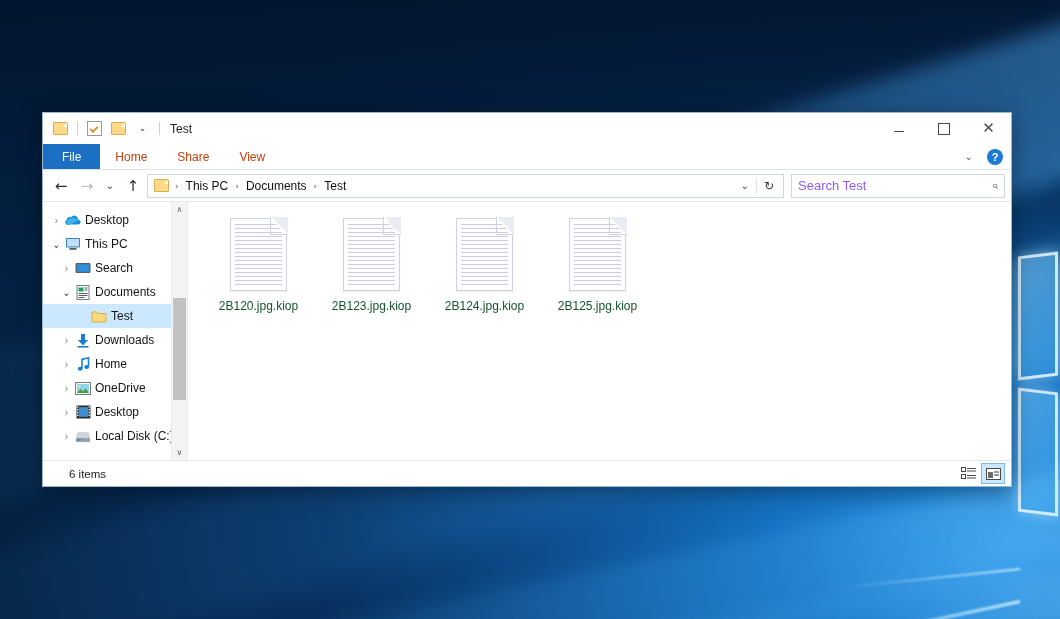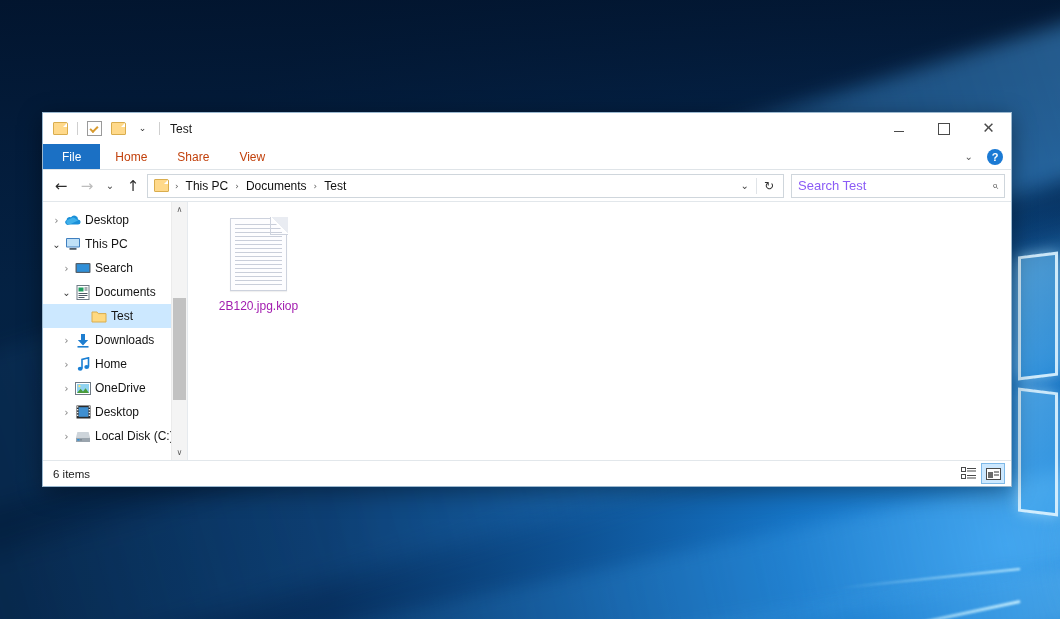--- a/index.html
+++ b/index.html
@@ -425,34 +425,34 @@
   .doc-fold-mask {
     position: absolute;
     right: -1px; top: -1px;
     width: 0; height: 0;
     border-left: 19px solid transparent;
     border-top: 19px solid #ffffff;
   }
   .file-name {
     margin-top: 8px;
     font-size: 12px;
-    color: #a21caf;
+    color: #14532d;
     text-align: center;
     white-space: nowrap;
   }
 
   
   .statusbar {
     height: 25px;
     background: #ffffff;
     border-top: 1px solid #e2e7eb;
     display: flex;
     align-items: center;
     flex: none;
-    padding: 0 6px 0 10px;
+    padding: 0 6px 0 26px;
     font-size: 11.5px;
     color: #1a1a1a;
   }
   .status-spacer { flex: 1; }
   .viewbtn {
     width: 22px; height: 19px;
     display: flex; align-items: center; justify-content: center;
     margin-left: 2px;
   }
   .viewbtn.active {
@@ -693,20 +693,50 @@
       <div class="content" id="file-grid">
           <div class="file-item">
             <div class="doc-icon">
               <div class="doc-page">
                 <div class="doc-lines"></div>
               </div>
               <div class="doc-fold-mask"></div>
               <div class="doc-fold"></div>
             </div>
             <div class="file-name">2B120.jpg.kiop</div>
+          </div>
+          <div class="file-item">
+            <div class="doc-icon">
+              <div class="doc-page">
+                <div class="doc-lines"></div>
+              </div>
+              <div class="doc-fold-mask"></div>
+              <div class="doc-fold"></div>
+            </div>
+            <div class="file-name">2B123.jpg.kiop</div>
+          </div>
+          <div class="file-item">
+            <div class="doc-icon">
+              <div class="doc-page">
+                <div class="doc-lines"></div>
+              </div>
+              <div class="doc-fold-mask"></div>
+              <div class="doc-fold"></div>
+            </div>
+            <div class="file-name">2B124.jpg.kiop</div>
+          </div>
+          <div class="file-item">
+            <div class="doc-icon">
+              <div class="doc-page">
+                <div class="doc-lines"></div>
+              </div>
+              <div class="doc-fold-mask"></div>
+              <div class="doc-fold"></div>
+            </div>
+            <div class="file-name">2B125.jpg.kiop</div>
           </div>
         </div>
     </div>
 
     <div class="statusbar">
       <span>6 items</span>
       <span class="status-spacer"></span>
       <span class="viewbtn">
         <svg width="15" height="13" viewBox="0 0 15 13">
           <rect x="0.5" y="0.5" width="4" height="4" fill="none" stroke="#4a4a4a"></rect>

